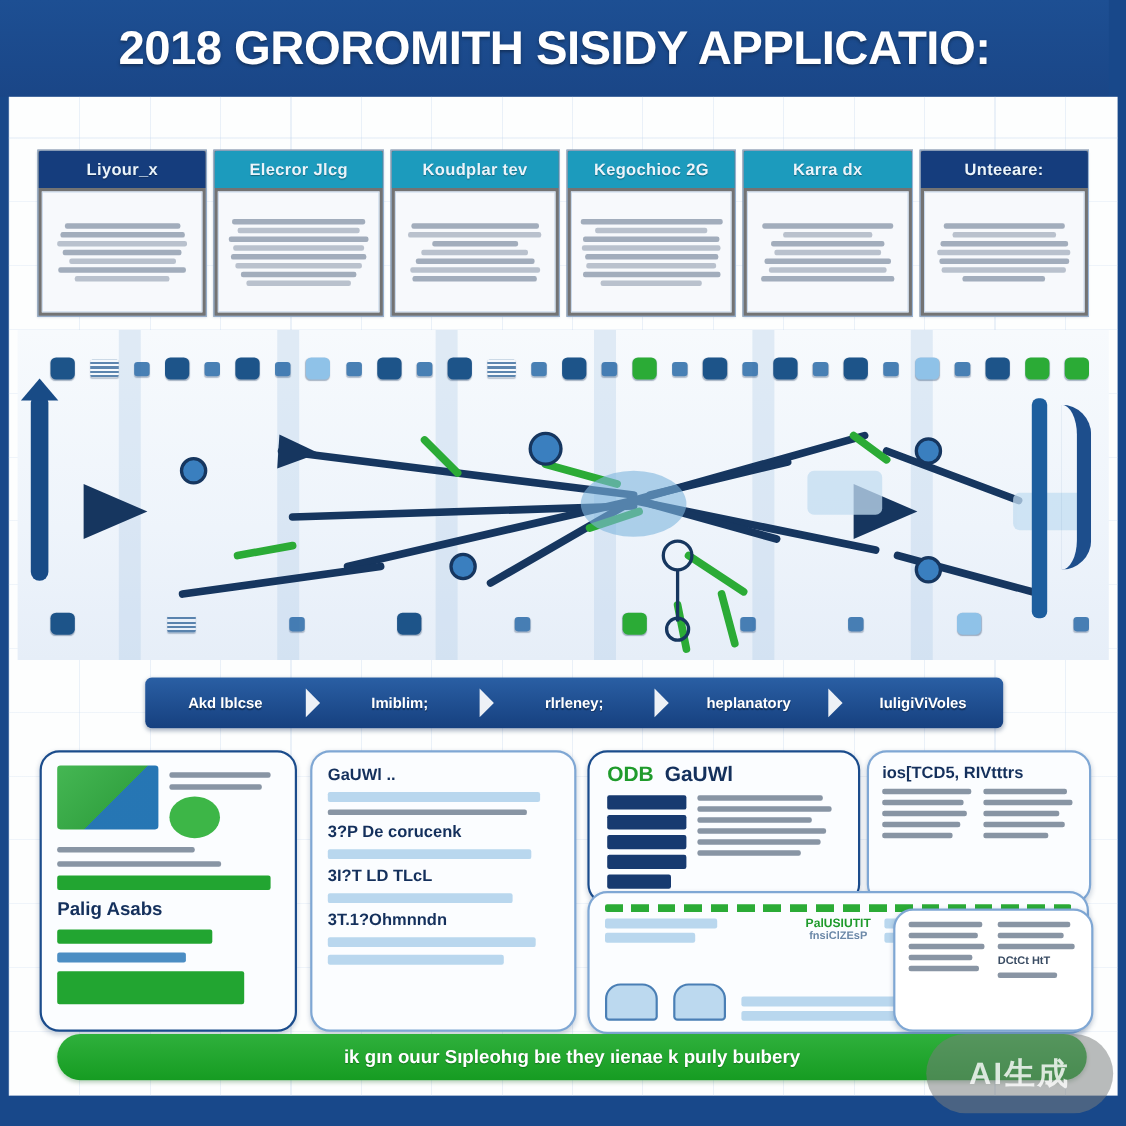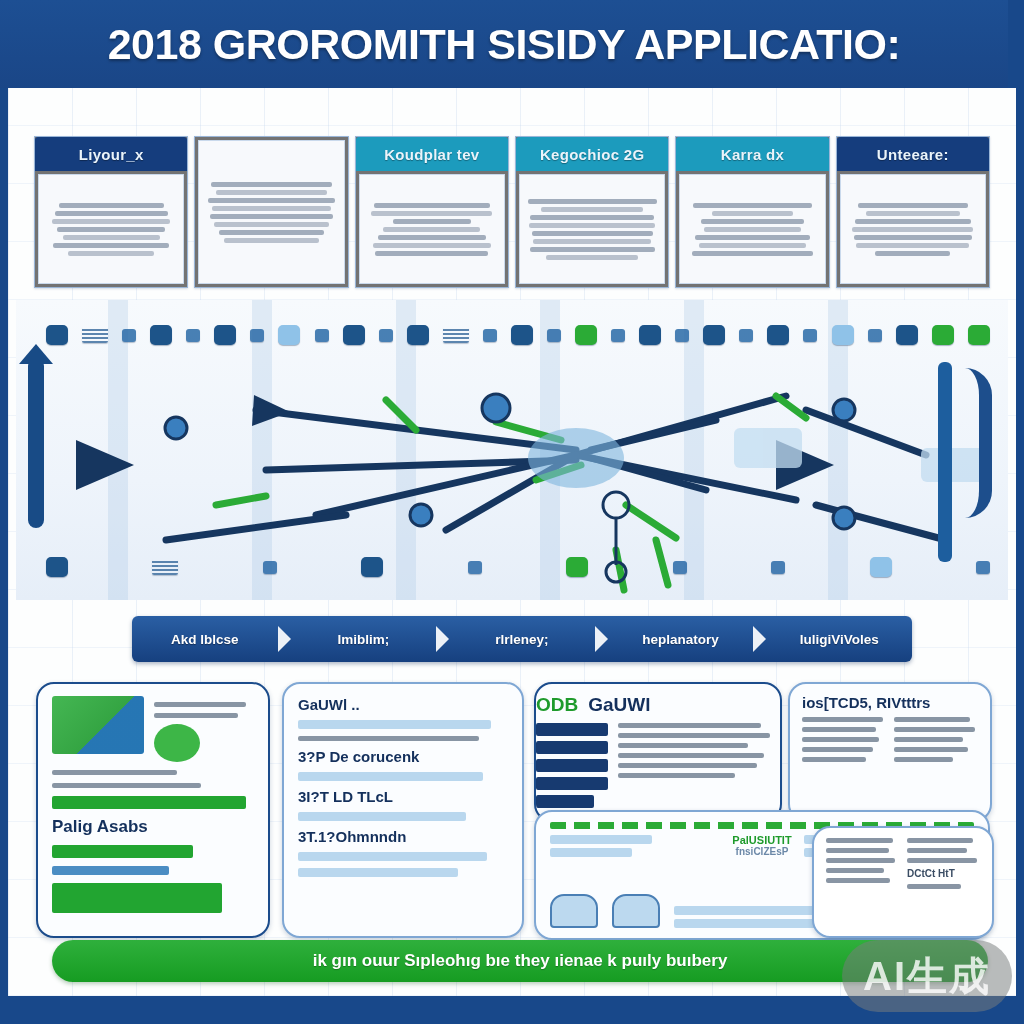--- a/index.html
+++ b/index.html
@@ -183,21 +183,21 @@
     white-space:nowrap;text-shadow:0 1px 1px rgba(0,0,0,.28);
   }
   
   .watermark{
     position:absolute;right:12px;bottom:12px;
     width:170px;height:72px;border-radius:36px;
     background:rgba(120,125,125,.52);
     display:flex;align-items:center;justify-content:center;
   }
   .watermark span{
-    color:rgba(255,255,255,.80);font-size:40px;font-weight:bold;
+    color:rgba(255,255,255,.80);font-size:28px;font-weight:bold;
     letter-spacing:2px;
   }
 </style>
 </head>
 <body>
 
 <div class="poster">
 
   <div class="header">
     <div class="header-title">2018 GROROMITH SISIDY APPLICATIO:</div>
@@ -214,20 +214,21 @@
           <div class="fake-line" style="width:84%"></div>
           <div class="fake-line sh" style="width:88%"></div>
           <div class="fake-line" style="width:80%"></div>
           <div class="fake-line sh" style="width:72%"></div>
           <div class="fake-line" style="width:86%"></div>
           <div class="fake-line sh" style="width:64%"></div>
         </div>
       </div>
 
       <div class="panel teal">
+        <div class="panel-head">Elecror Jlcg</div>
         <div class="panel-body">
           <div class="fake-line" style="width:90%"></div>
           <div class="fake-line sh" style="width:82%"></div>
           <div class="fake-line" style="width:94%"></div>
           <div class="fake-line sh" style="width:88%"></div>
           <div class="fake-line" style="width:92%"></div>
           <div class="fake-line sh" style="width:85%"></div>
           <div class="fake-line" style="width:78%"></div>
           <div class="fake-line sh" style="width:70%"></div>
         </div>
@@ -441,21 +442,21 @@
           <div class="ltblu-bar" style="width:88%"></div>
           <div class="card-title" style="font-size:15px;">3I?T LD TLcL</div>
           <div class="ltblu-bar" style="width:80%"></div>
           <div class="card-title" style="font-size:15px;">3T.1?Ohmnndn</div>
           <div class="ltblu-bar" style="width:90%"></div>
           <div class="ltblu-bar" style="width:76%"></div>
         </div>
       </div>
 
       <div class="card" style="left:508px;top:4px;width:244px;height:136px;">
-        <div style="padding:10px 0;height:100%;box-sizing:border-box;display:flex;flex-direction:column;gap:7px;">
+        <div style="padding:10px 16px;height:100%;box-sizing:border-box;display:flex;flex-direction:column;gap:7px;">
           <div style="display:flex;align-items:baseline;gap:10px;">
             <div class="card-title green" style="font-size:19px;">ODB</div>
             <div class="card-title" style="font-size:19px;">GaUWl</div>
           </div>
           <div style="display:flex;gap:10px;flex:1;">
             <div style="width:72px;display:flex;flex-direction:column;gap:5px;">
               <div class="navy-block"></div>
               <div class="navy-block"></div>
               <div class="navy-block"></div>
               <div class="navy-block"></div>

